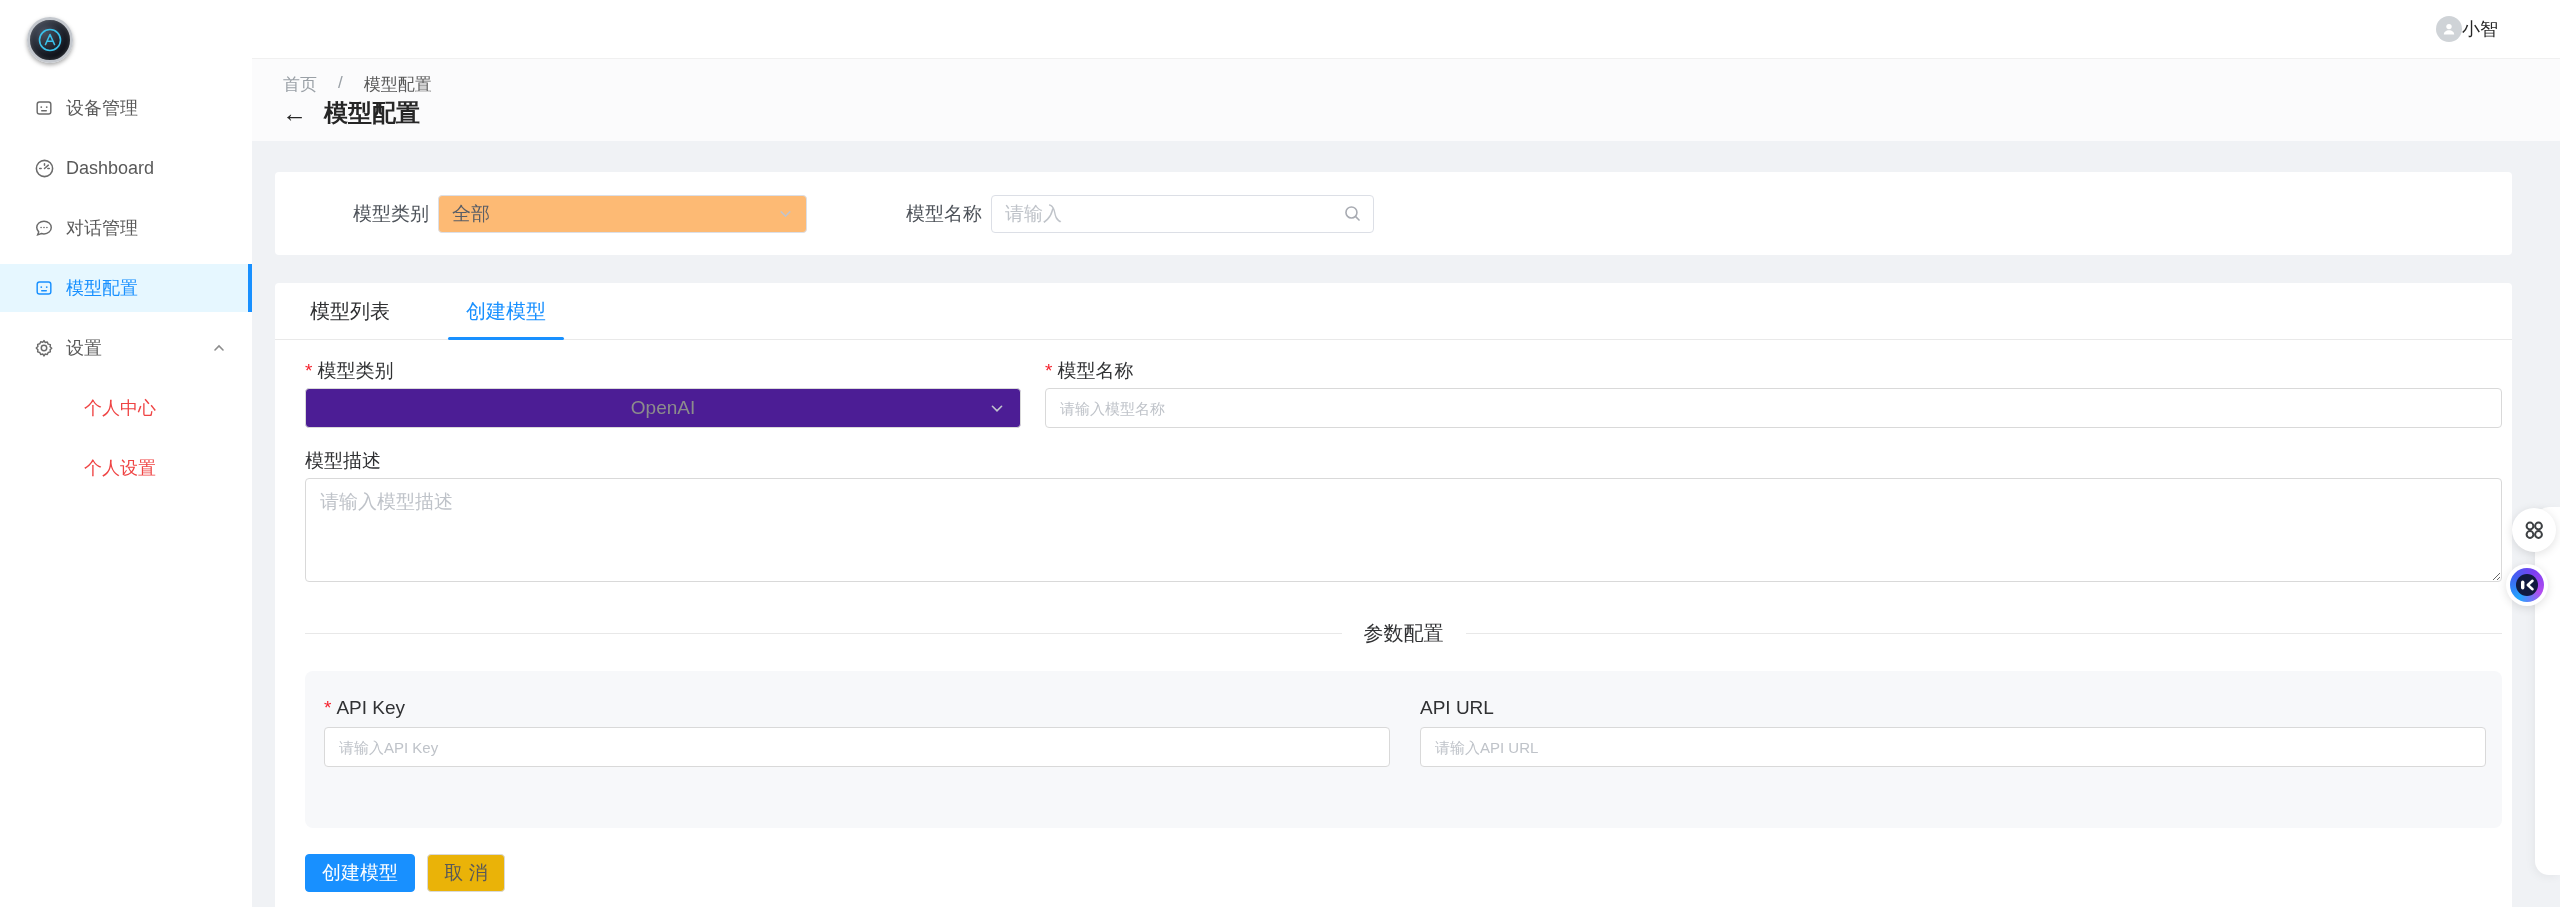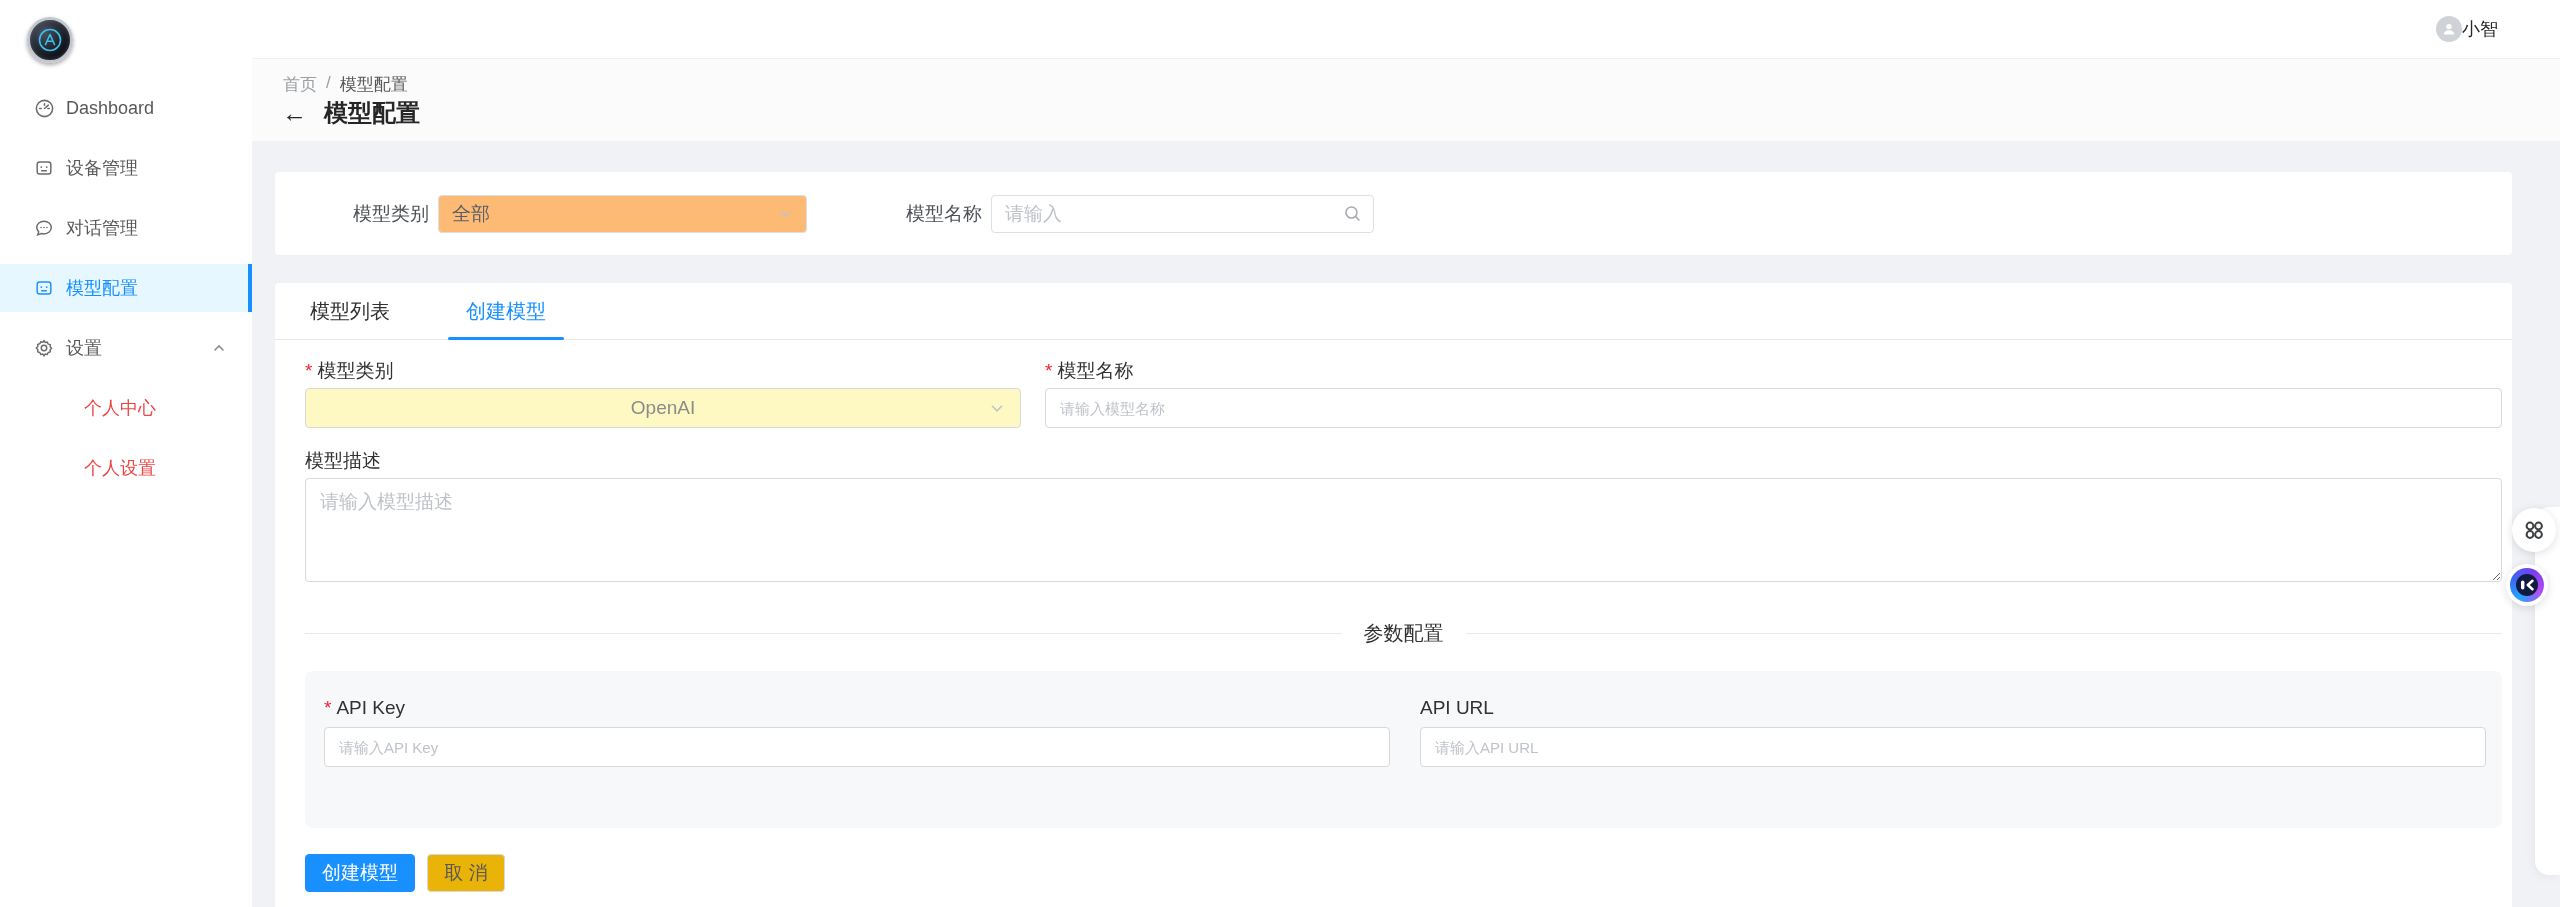--- a/index.html
+++ b/index.html
@@ -23,21 +23,21 @@
   .submenu-item{height:48px;margin-bottom:12px;display:flex;align-items:center;padding-left:84px;color:#ef4444;font-size:18px;cursor:pointer;}
 
   
   .header{position:absolute;left:252px;right:0;top:0;height:58px;background:#fff;border-bottom:1px solid #f0f0f0;z-index:5;}
   .user{position:absolute;right:62px;top:0;height:58px;display:flex;align-items:center;gap:0;cursor:pointer;}
   .avatar{width:26px;height:26px;border-radius:50%;background:#cfd3d7;display:flex;align-items:center;justify-content:center;}
   .user-name{font-size:18px;color:#262626;}
 
   
   .page-header{position:absolute;left:252px;right:0;top:59px;height:82px;background:#fbfbfc;z-index:4;}
-  .breadcrumb{position:absolute;left:31px;top:14px;font-size:17px;color:#9aa0a6;display:flex;gap:9px;}
+  .breadcrumb{position:absolute;left:31px;top:14px;font-size:17px;color:#9aa0a6;display:flex;gap:21px;}
   .bc-current{color:#595959;}
   .title-row{position:absolute;left:30px;top:38px;display:flex;align-items:center;}
   .back-arrow{font-size:25px;color:#262626;margin-right:17px;cursor:pointer;line-height:1;}
   .page-title{font-size:24px;font-weight:700;color:#262626;}
 
   
   .filter-card{position:absolute;left:275px;top:172px;width:2237px;height:83px;background:#fff;border-radius:4px;
     display:flex;align-items:center;z-index:3;}
   .f-label{font-size:19px;color:#4d5259;font-weight:500;}
   .select-box{width:369px;height:38px;border:1px solid #dcdfe6;border-radius:4px;margin-left:9px;
@@ -54,21 +54,21 @@
   .tab{padding:0 18px;margin-right:40px;display:flex;align-items:center;font-size:20px;color:#303133;position:relative;cursor:pointer;}
   .tab.active{color:#1890ff;}
   .tab.active::after{content:"";position:absolute;left:0;right:0;bottom:-1px;height:3px;background:#1890ff;border-radius:2px;}
 
   .form{padding:20px 10px 0 30px;}
   .form-row{display:flex;gap:24px;}
   .col1{width:716px;}
   .col2{flex:1;}
   .field-label{font-size:19px;color:#303133;margin-bottom:6px;display:flex;align-items:center;height:22px;}
   .star{color:#f5222d;margin-right:5px;}
-  .control-select{height:40px;border:1px solid #d9d9d9;border-radius:4px;background:#fef9c3;display:flex;align-items:center;
+  .control-select{height:40px;border:1px solid #d9d9d9;border-radius:4px;background:#4c1d95;display:flex;align-items:center;
     justify-content:center;position:relative;box-sizing:border-box;cursor:pointer;}
   .control-select .sel-center{font-size:19px;color:#8c8c8c;}
   .control-select .chev{position:absolute;right:15px;top:11px;}
   .text-input{width:100%;height:40px;box-sizing:border-box;border:1px solid #d9d9d9;border-radius:4px;
     padding:0 14px;font-size:15px;color:#333;outline:none;background:#fff;}
   .desc-label{margin-top:22px;}
   textarea.desc{width:100%;height:104px;box-sizing:border-box;border:1px solid #d9d9d9;border-radius:4px;
     padding:10px 14px;font-size:19px;color:#333;font-family:inherit;outline:none;resize:both;}
   ::placeholder{color:#bfc3c9;opacity:1;}
 
@@ -105,39 +105,39 @@
     <div class="logo">
       <svg width="28" height="28" viewBox="0 0 28 28">
         <circle cx="14" cy="14" r="10.5" fill="none" stroke="#3ac1ea" stroke-width="1.6"></circle>
         <path d="M9.5 18.5 L14 8.5 L18.5 18.5 M11.3 15.2 H16.7" fill="none" stroke="#3ac1ea" stroke-width="1.6" stroke-linecap="round" stroke-linejoin="round"></path>
       </svg>
     </div>
 
     <nav class="menu">
       <div class="menu-item">
         <span class="mi-icon">
-          <svg width="21" height="21" viewBox="0 0 22 22" fill="none" stroke="currentColor" stroke-width="1.6" stroke-linecap="round">
-            <circle cx="11" cy="11" r="8.5"></circle>
-              <path d="M11 11 L15 7.5"></path>
-              <path d="M6 11 h1.5 M11 6 v1.5 M16 11 h-1.5"></path>
-          </svg>
-        </span>
-        <span>Dashboard</span>
-      </div>
-
-      <div class="menu-item">
-        <span class="mi-icon">
           <svg width="20" height="20" viewBox="0 0 22 22" fill="none" stroke="currentColor" stroke-width="1.6" stroke-linecap="round">
             <rect x="3.5" y="4.5" width="15" height="13" rx="2.5"></rect>
               <circle cx="8" cy="10" r="1" fill="currentColor" stroke="none"></circle>
               <circle cx="14" cy="10" r="1" fill="currentColor" stroke="none"></circle>
               <path d="M8.5 14 h5"></path>
           </svg>
         </span>
         <span>设备管理</span>
+      </div>
+
+      <div class="menu-item">
+        <span class="mi-icon">
+          <svg width="21" height="21" viewBox="0 0 22 22" fill="none" stroke="currentColor" stroke-width="1.6" stroke-linecap="round">
+            <circle cx="11" cy="11" r="8.5"></circle>
+              <path d="M11 11 L15 7.5"></path>
+              <path d="M6 11 h1.5 M11 6 v1.5 M16 11 h-1.5"></path>
+          </svg>
+        </span>
+        <span>Dashboard</span>
       </div>
 
       <div class="menu-item">
         <span class="mi-icon">
           <svg width="20" height="20" viewBox="0 0 22 22" fill="none" stroke="currentColor" stroke-width="1.6" stroke-linecap="round">
             <path d="M19 10.5c0 3.9-3.6 7-8 7-1 0-2-.15-2.9-.45L4 18.5l1.2-3.2C4.4 14.2 3 12.6 3 10.5c0-3.9 3.6-7 8-7s8 3.1 8 7z"></path>
             <circle cx="7.8" cy="10.5" r=".9" fill="currentColor" stroke="none"></circle>
               <circle cx="11" cy="10.5" r=".9" fill="currentColor" stroke="none"></circle>
               <circle cx="14.2" cy="10.5" r=".9" fill="currentColor" stroke="none"></circle>
           </svg>

